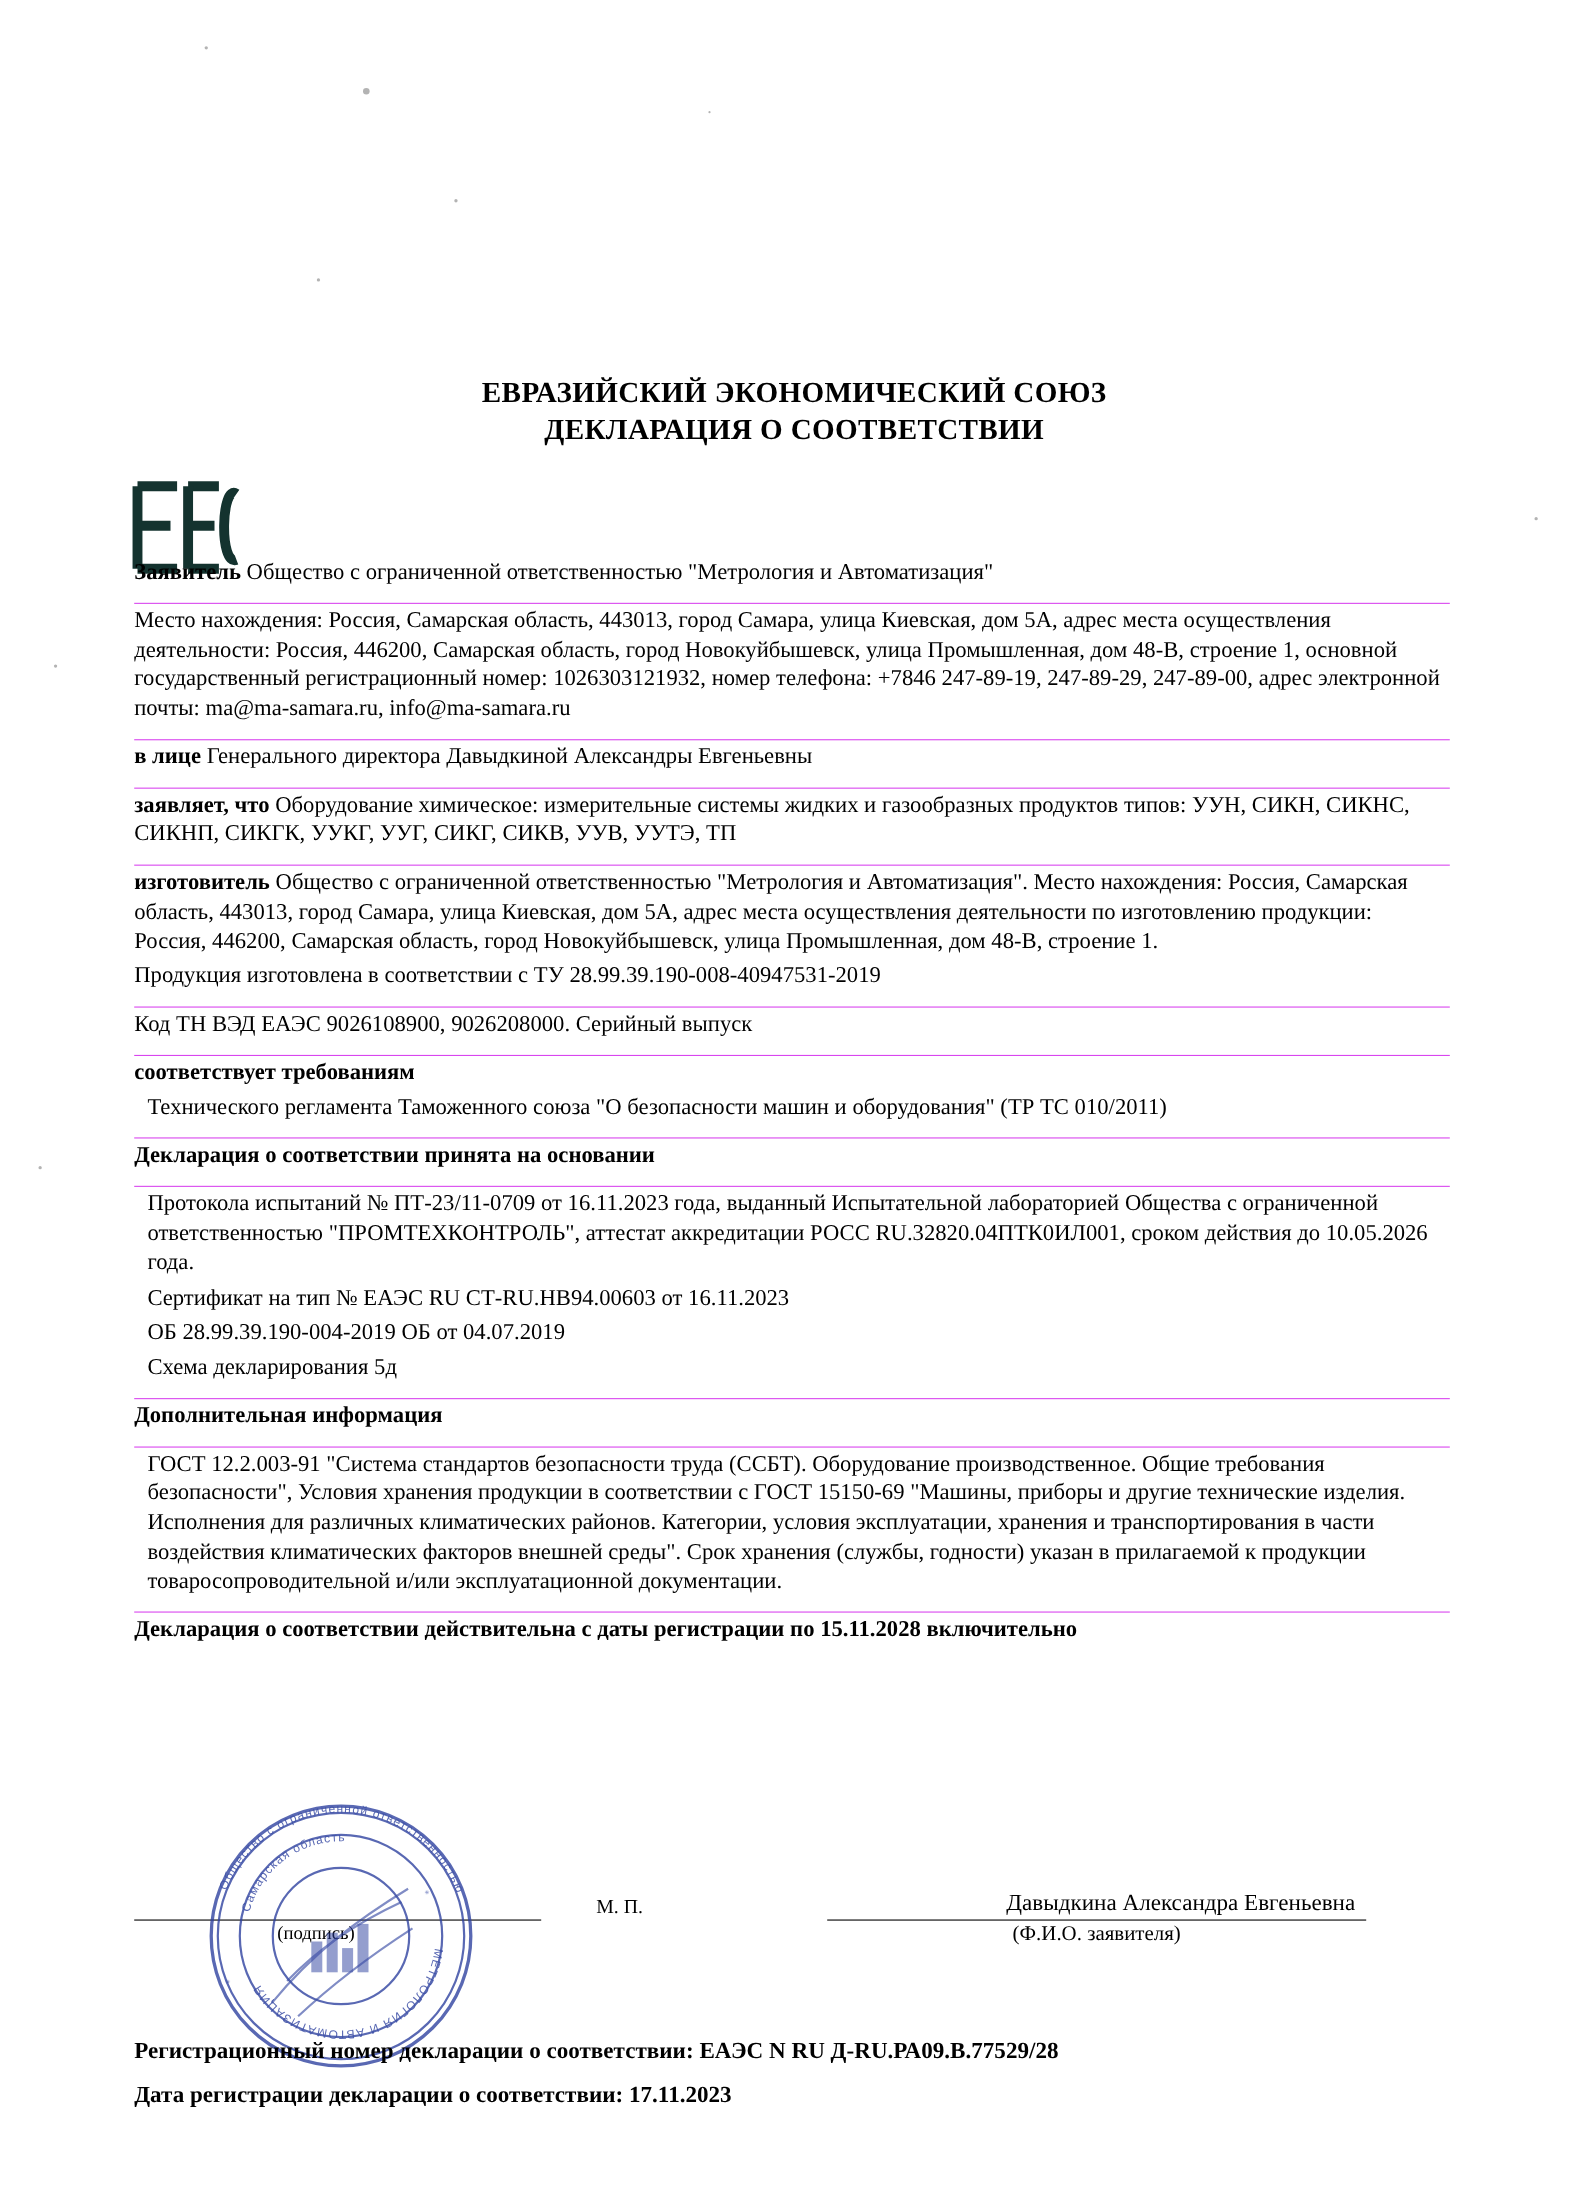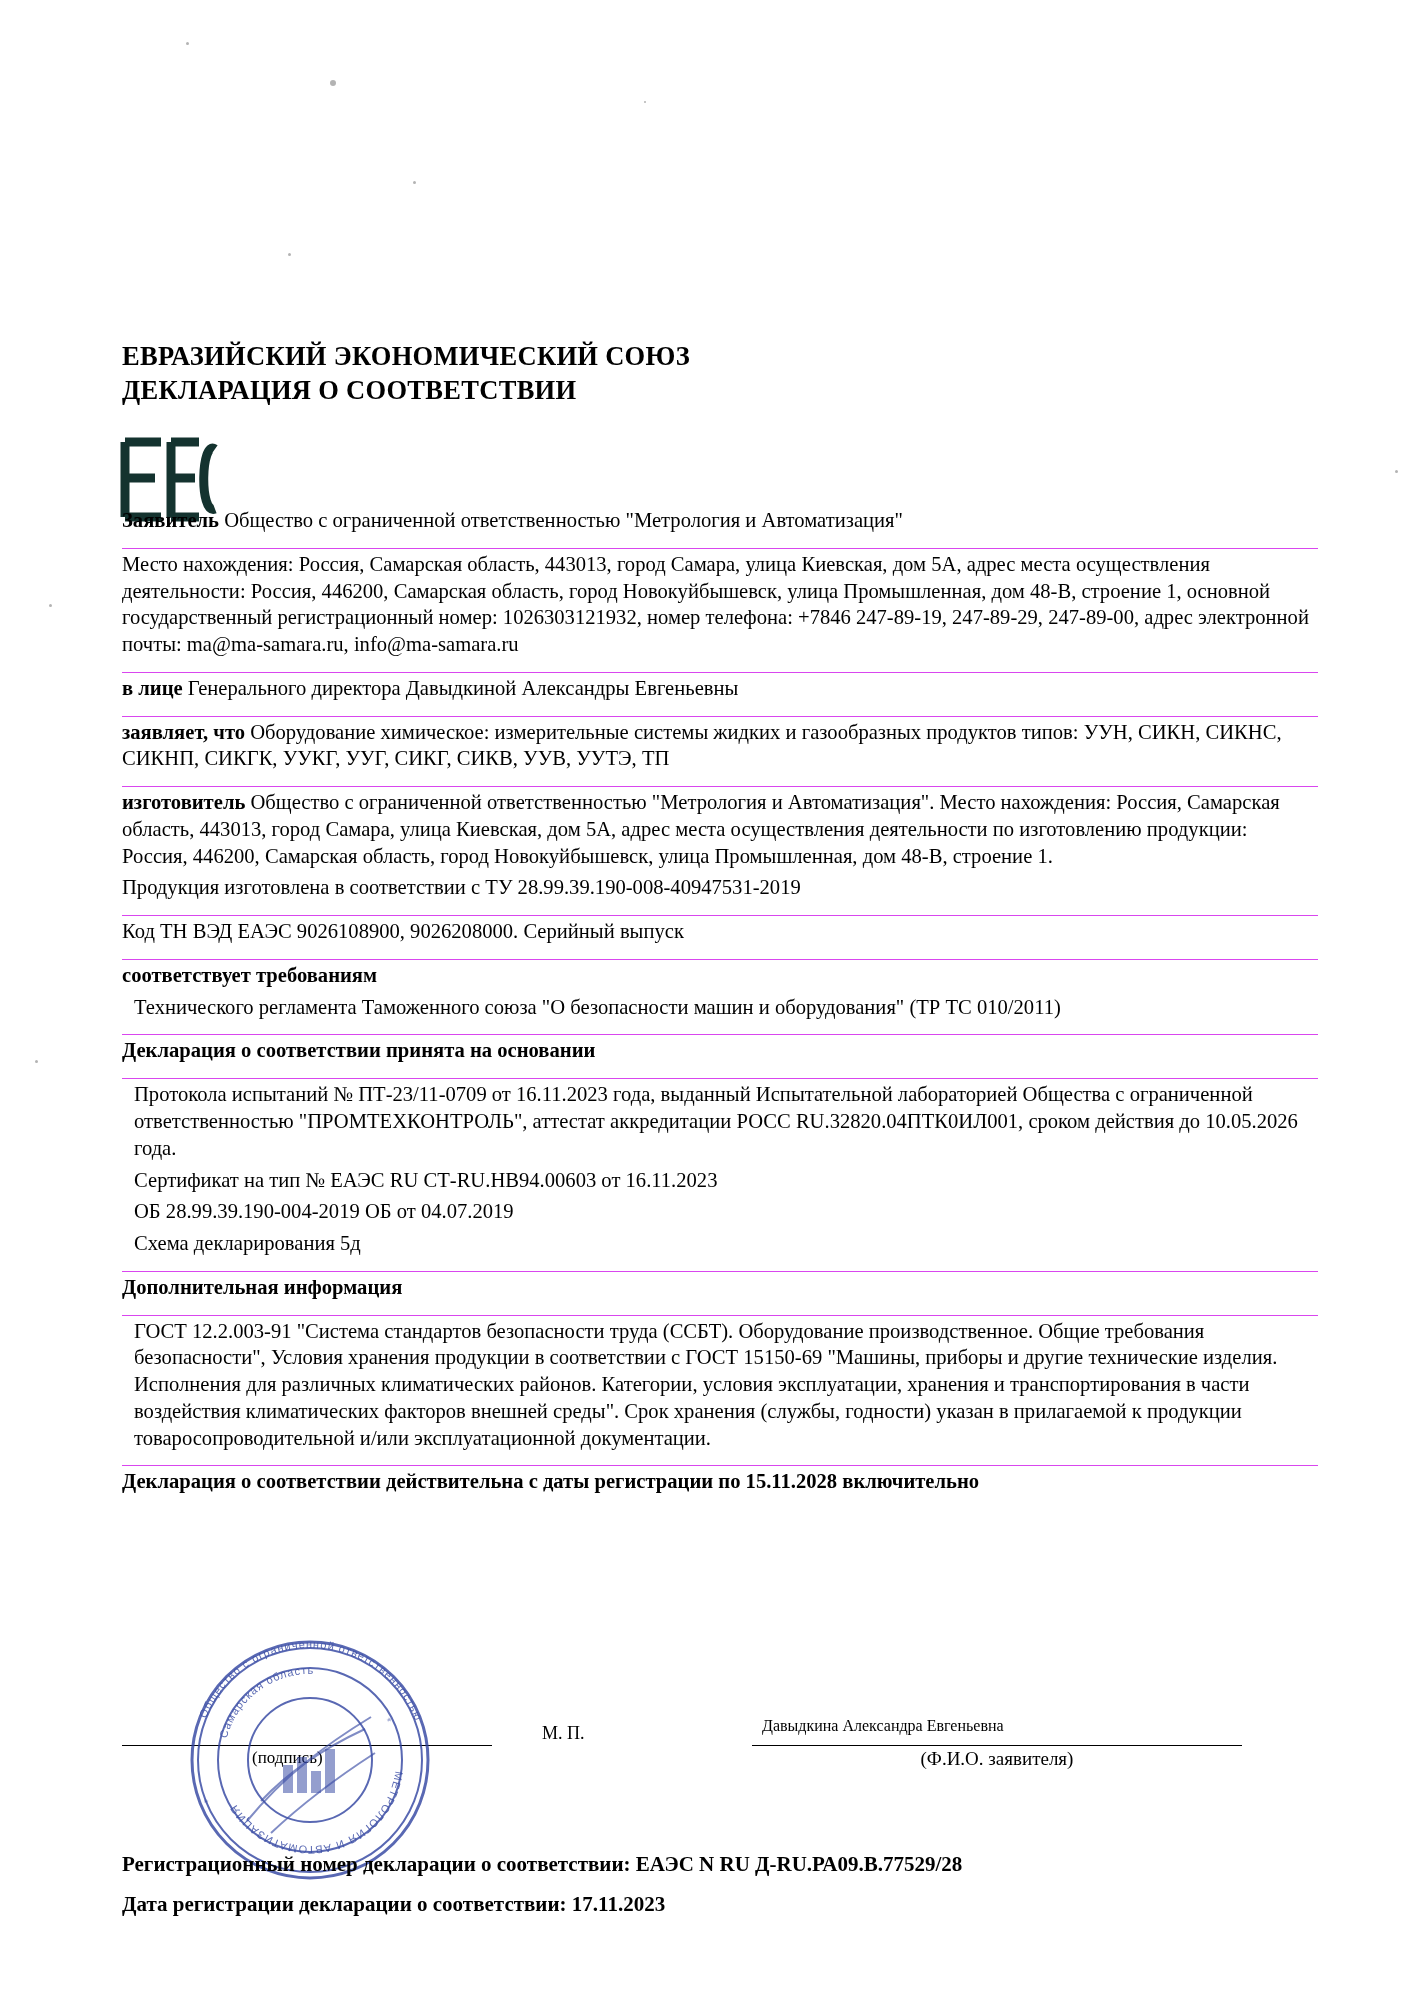--- a/index.html
+++ b/index.html
@@ -28,21 +28,21 @@
     border-radius: 50%;
     opacity: .75;
   }
   .doc {
     position: absolute;
     left: 122px;
     top: 340px;
     width: 1200px;
   }
   .title {
-    text-align: left;
+    text-align: center;
     font-weight: bold;
     font-size: 26.5px;
     letter-spacing: .3px;
     line-height: 1.28;
   }
   .title .line2 { display: block; }
 
   .eac-wrap {
     position: absolute;
     left: 115px;
@@ -98,22 +98,22 @@
     position: absolute;
     left: 420px;
     top: 78px;
     font-size: 18px;
   }
   .sig-name {
     position: absolute;
     left: 640px;
     top: 72px;
     width: 470px;
-    text-align: left;
-    font-size: 16px;
+    text-align: right;
+    font-size: 21px;
   }
   .sig-line-right {
     position: absolute;
     left: 630px;
     top: 100px;
     width: 490px;
     border-top: 1px solid #000;
   }
   .sig-fio {
     position: absolute;

